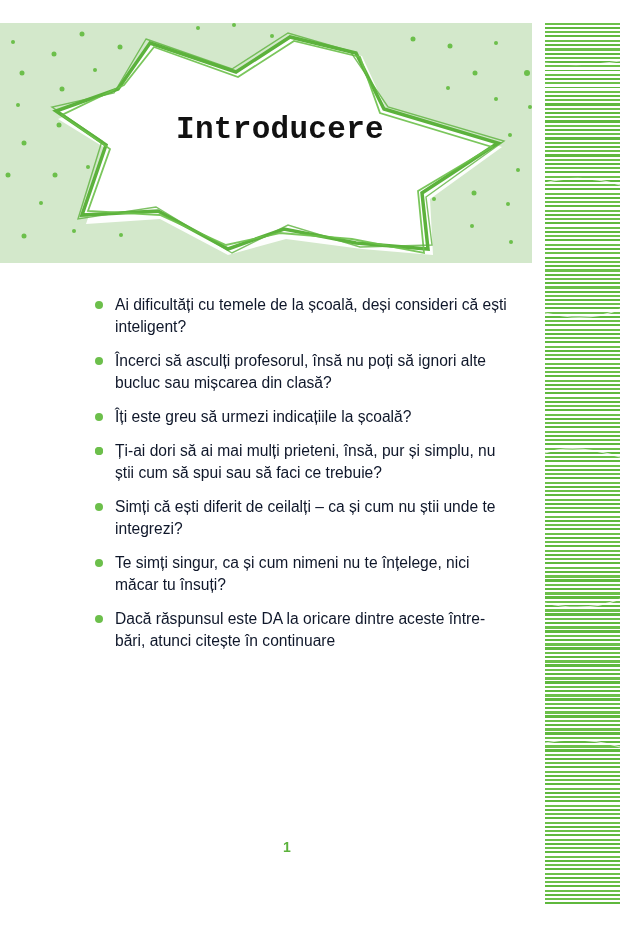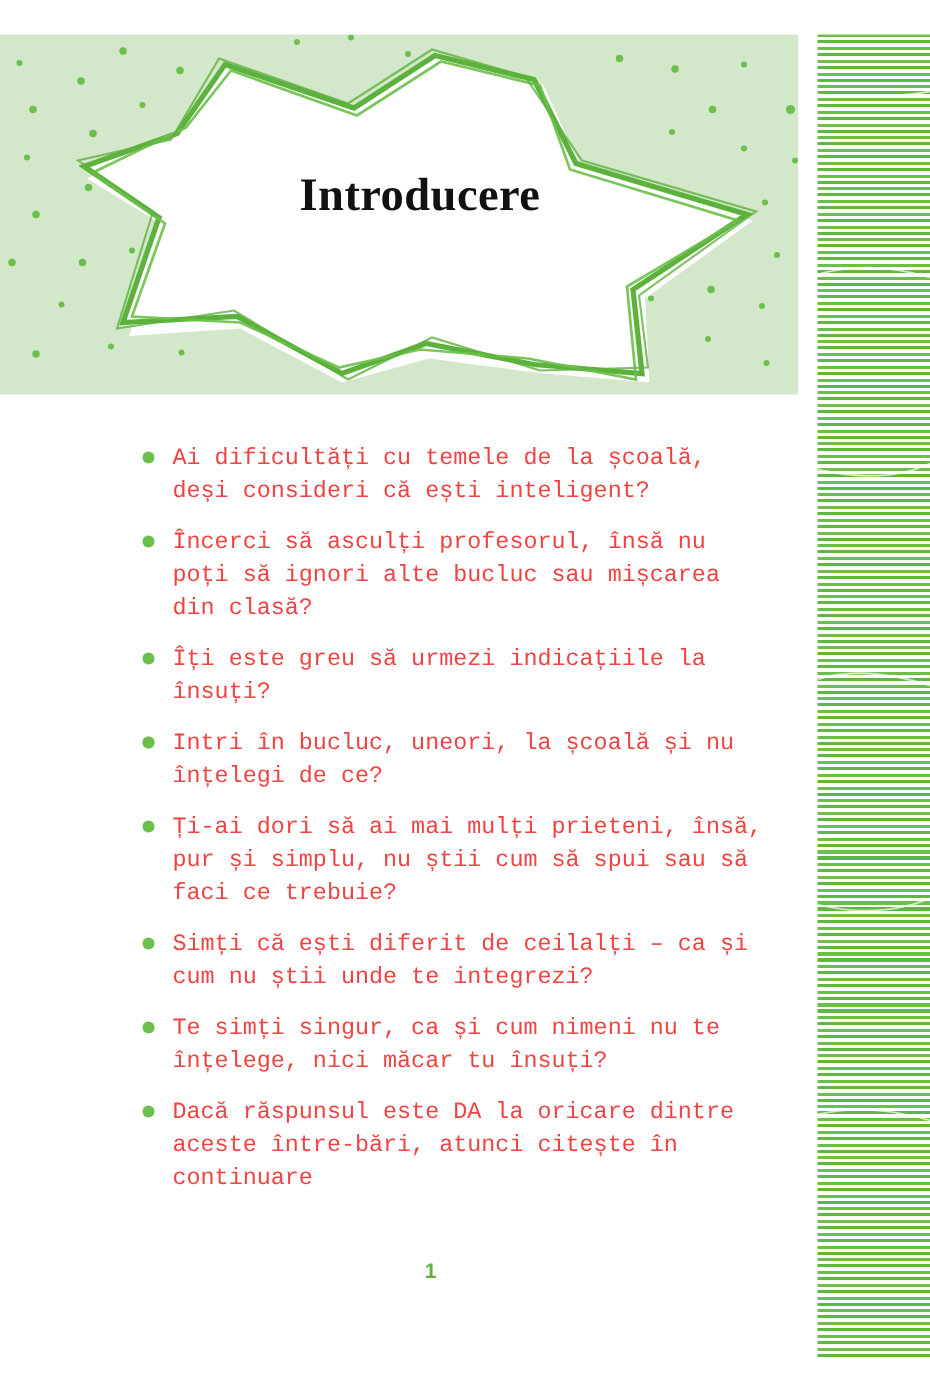--- a/index.html
+++ b/index.html
@@ -17,32 +17,32 @@
   .stripes {
     position: absolute; left: 545px; top: 23px; width: 75px; height: 882px;
     background: repeating-linear-gradient(180deg,
       #6cc04a 0px, #6cc04a 2px, #ffffff 2px, #ffffff 4px,
       #5fb83e 4px, #5fb83e 6px, #ffffff 6px, #ffffff 8.5px);
   }
   .stripes svg { position: absolute; left: 0; top: 0; }
   .title {
     position: absolute; left: 130px; top: 112px; width: 300px;
     text-align: center;
-    font-family: Liberation Serif, serif;
+    font-family: Liberation Mono, monospace;
     font-weight: bold; font-size: 31px; letter-spacing: 0.3px;
     color: #111111;
   }
   .list {
     position: absolute; left: 92px; top: 294px; width: 420px;
     margin: 0; padding: 0; list-style: none;
   }
   .list li {
     position: relative; padding-left: 23px;
-    font-family: Liberation Mono, monospace;
-    font-size: 15.6px; line-height: 22px; color: #ef4444;
+    font-family: Liberation Sans, sans-serif;
+    font-size: 15.6px; line-height: 22px; color: #0f172a;
     margin-bottom: 12px;
   }
   .list li .dot {
     position: absolute; left: 3px; top: 7px; width: 8px; height: 8px;
     border-radius: 50%; background: #6cbf4b;
   }
   .pagenum {
     position: absolute; left: 270px; top: 839px; width: 34px; text-align: center;
     font-family: "Liberation Sans", sans-serif; font-weight: bold;
     font-size: 14px; color: #5cb23c;
@@ -112,22 +112,21 @@
         <path d="M0 430 Q30 420 75 434"></path>
       <path d="M0 580 Q40 590 75 576"></path>
         <path d="M0 720 Q35 712 75 724"></path>
     </g>
   </svg>
 </div>
 
 <ul class="list">
   <li><span class="dot"></span><span>Ai dificultăți cu temele de la școală, deși consideri că ești inteligent?</span></li>
   <li><span class="dot"></span><span>Încerci să asculți profesorul, însă nu poți să ignori alte bucluc sau mișcarea din clasă?</span></li>
-  <li><span class="dot"></span><span>Îți este greu să urmezi indicațiile la însuți?</span></li>
+  <li><span class="dot"></span><span>Îți este greu să urmezi indicațiile la școală?</span></li>
   <li><span class="dot"></span></li>
-  <li><span class="dot"></span><span>Intri în bucluc, uneori, la școală și nu înțelegi de ce?</span></li>
   <li><span class="dot"></span><span>Ți-ai dori să ai mai mulți prieteni, însă, pur și simplu, nu știi cum să spui sau să faci ce trebuie?</span></li>
   <li><span class="dot"></span><span>Simți că ești diferit de ceilalți – ca și cum nu știi unde te integrezi?</span></li>
   <li><span class="dot"></span><span>Te simți singur, ca și cum nimeni nu te înțelege, nici măcar tu însuți?</span></li>
   <li><span class="dot"></span><span>Dacă răspunsul este DA la oricare dintre aceste între-bări, atunci citește în continuare</span></li>
 </ul>
 
 <div class="pagenum">1</div>
 
 </body></html>

